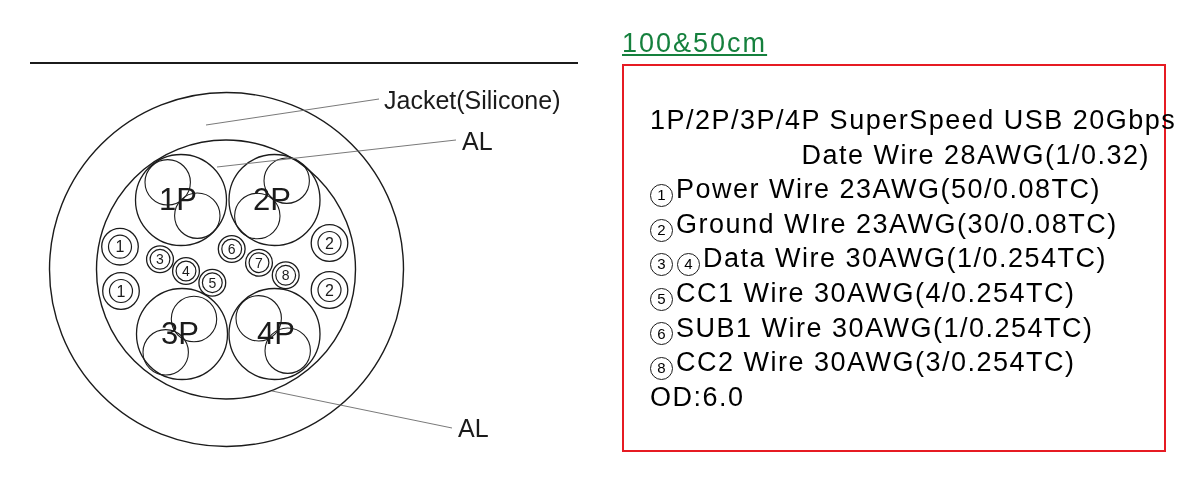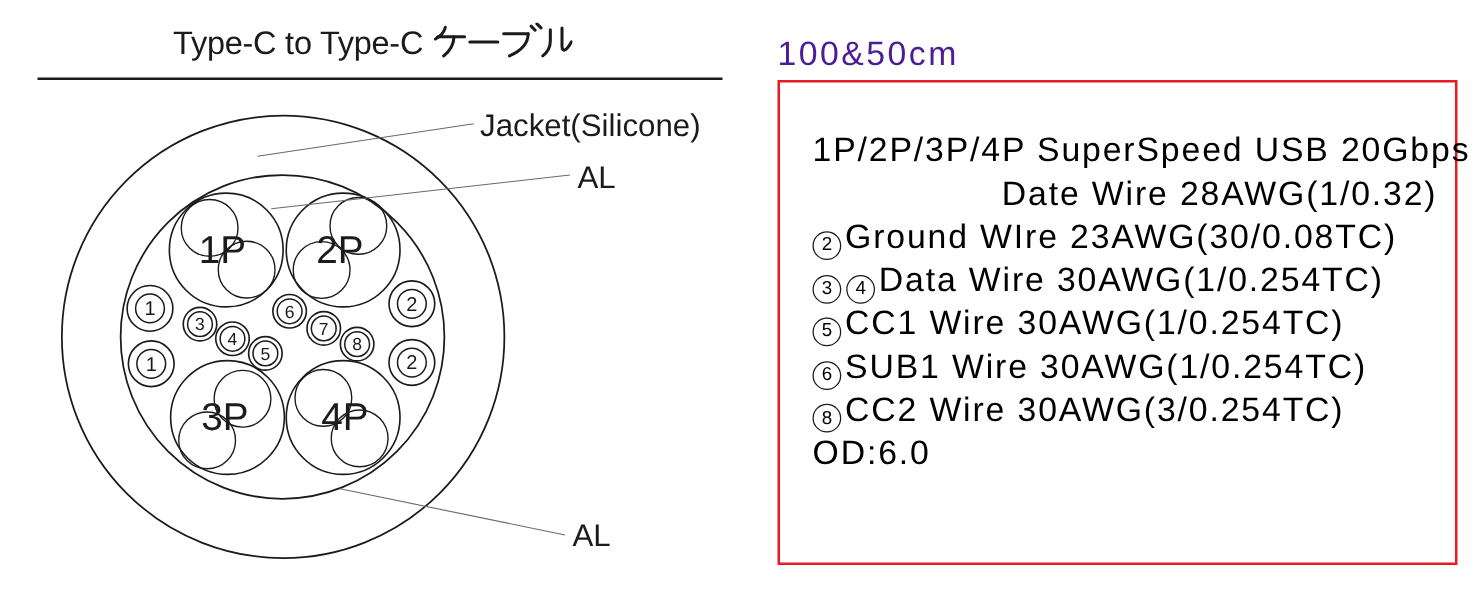--- a/index.html
+++ b/index.html
@@ -48,39 +48,20 @@
     font-size:15px;letter-spacing:0;margin-right:3px;box-sizing:border-box;
     transform:translateY(2px);
   }
   .badge + .badge{margin-left:1px;}
 </style>
 </head>
 <body>
 
 <div id="stage">
 
-  <div class="title">
-    <span>Type-C to Type-C</span>
-    <svg width="112" height="32" viewBox="0 0 120 32" fill="none" stroke="#1b1b1b" stroke-width="2.6" stroke-linecap="round" aria-label="ケーブル">
-
-      <path d="M11,3 C10,7 7,10.5 2.5,13"></path>
-      <path d="M4.5,11 H27.5"></path>
-      <path d="M18.5,11 C18,18.5 15,23.5 9.5,27.5"></path>
-
-      <path d="M32,15.5 H56"></path>
-
-      <path d="M61,8.5 H82"></path>
-      <path d="M82,8.5 C82,17 75,23.5 66,27.5"></path>
-      <path d="M84.5,2 L88,5.5"></path>
-      <path d="M89.5,0 L93,3.5"></path>
-
-      <path d="M101,5 L101,14.5 C101,20 99,24 94.5,27.5"></path>
-      <path d="M111,3.5 L111,19 C111,25 115,23 119,15.5"></path>
-    </svg>
-  </div>
   <div class="title-underline"></div>
 
   <svg class="diagram" width="600" height="489" viewBox="0 0 600 489">
 
     <circle class="ring-main" cx="226.5" cy="269.5" r="177"></circle>
     <circle class="ring-main" cx="226" cy="269.5" r="129.5"></circle>
 
     <g>
       <circle class="ring-pair" cx="181" cy="200" r="45.5"></circle>
       <circle class="ring-sub" cx="167.7" cy="182.3" r="22.7"></circle>
@@ -164,27 +145,28 @@
     <line class="leader" x1="206" y1="125" x2="379" y2="99"></line>
     <text class="diag-label" x="384" y="109">Jacket(Silicone)</text>
 
     <line class="leader" x1="217" y1="167" x2="456" y2="140"></line>
     <text class="diag-label" x="462" y="150">AL</text>
 
     <line class="leader" x1="272" y1="391" x2="452" y2="428"></line>
     <text class="diag-label" x="458" y="437">AL</text>
   </svg>
 
-  <div class="spec-heading" style="color: #4c1d95;">100&amp;50cm</div>
+  <div class="spec-heading" style="color: #15803d; text-decoration: underline;">100&amp;50cm</div>
   <div class="spec-box" style="border-color: rgb(230, 27, 35);">
     <div class="spec-content" id="spec-content">
         <div class="spec-line"><span>1P/2P/3P/4P SuperSpeed USB 20Gbps</span></div>
         <div class="spec-line align-right"><span>Date Wire 28AWG(1/0.32)</span></div>
+        <div class="spec-line"><span class="badge">1</span><span>Power Wire 23AWG(50/0.08TC)</span></div>
         <div class="spec-line"><span class="badge">2</span><span>Ground WIre 23AWG(30/0.08TC)</span></div>
         <div class="spec-line"><span class="badge">3</span><span class="badge">4</span><span>Data Wire 30AWG(1/0.254TC)</span></div>
-        <div class="spec-line"><span class="badge">5</span><span>CC1 Wire 30AWG(1/0.254TC)</span></div>
+        <div class="spec-line"><span class="badge">5</span><span>CC1 Wire 30AWG(4/0.254TC)</span></div>
         <div class="spec-line"><span class="badge">6</span><span>SUB1 Wire 30AWG(1/0.254TC)</span></div>
         <div class="spec-line"><span class="badge">8</span><span>CC2 Wire 30AWG(3/0.254TC)</span></div>
         <div class="spec-line"><span>OD:6.0</span></div>
       </div>
   </div>
 
 </div>
 
 </body></html>

